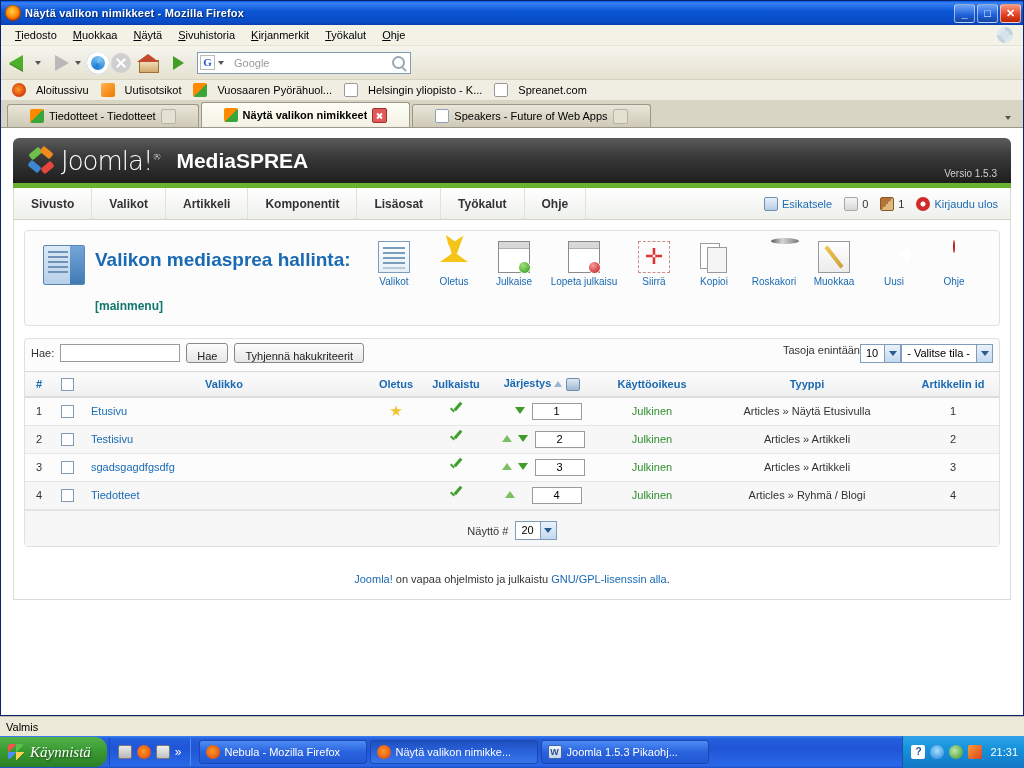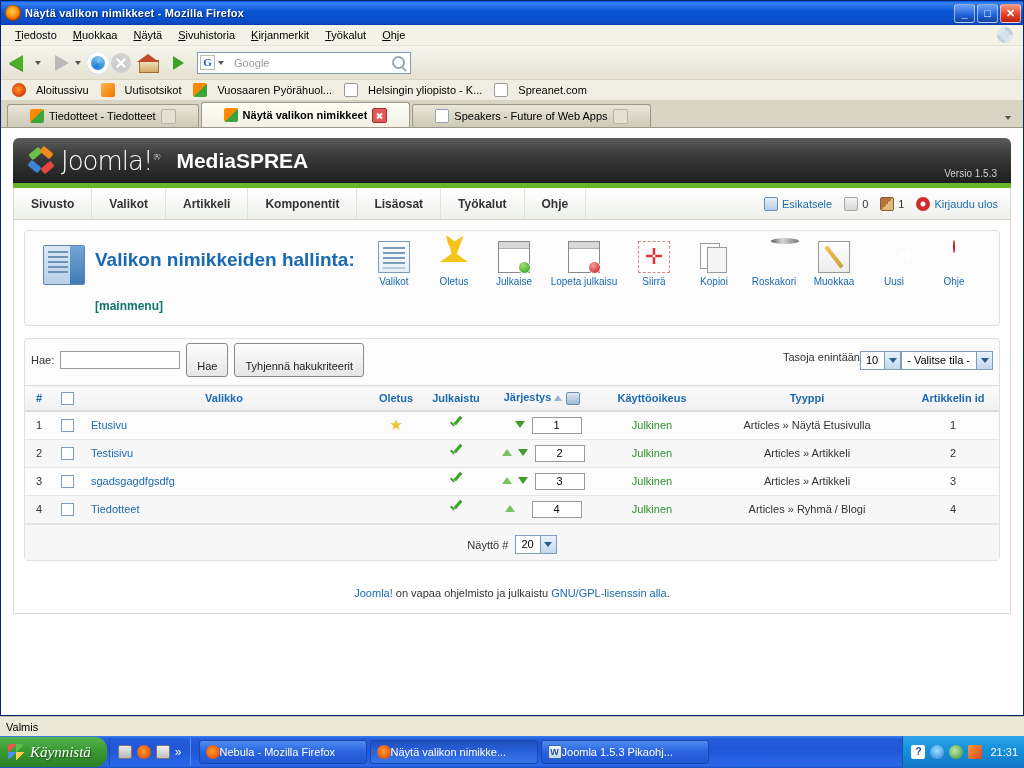--- a/index.html
+++ b/index.html
@@ -346,21 +346,21 @@
 
   
   .filter-row {
     display: flex; align-items: center; padding: 4px 6px 8px 6px; gap: 6px;
   }
   .lbl { font-size: 11px; color: #333; }
   .txt-input {
     width: 120px; height: 18px; border: 1px solid #9a9a9a; background: #fff;
   }
   .btn {
-    height: 20px; padding: 16px 10px; border: 1px solid #8a8a8a; border-radius: 3px;
+    height: 20px; padding: 6px 10px; border: 1px solid #8a8a8a; border-radius: 3px;
     background: linear-gradient(180deg,#fdfdfd,#e6e6e6); font-size: 11px; color: #222;
   }
   .filter-right { margin-left: auto; display: flex; align-items: flex-start; }
   .sel {
     height: 19px; border: 1px solid #7f9db9; background: #fff; font-size: 11px;
     display: inline-flex; align-items: center; padding: 0 0 0 5px; color: #000;
   }
   .sel .arrow {
     width: 16px; height: 17px; margin-left: 6px; background: linear-gradient(180deg,#eaf2fb,#c3d9ef);
     border-left: 1px solid #7f9db9; display: flex; align-items: center; justify-content: center;
@@ -457,21 +457,21 @@
     display: flex; align-items: center; gap: 5px; padding: 0 8px;
     border-left: 1px solid #1b4bb5; border-right: 1px solid #4f8cf0; margin-left: 2px; height: 28px;
   }
   .ql-ico { width: 14px; height: 14px; border-radius: 2px; }
   .ql-ico.a { background: linear-gradient(180deg,#e8e8e8,#b8b8b8); border: 1px solid #777; }
   .ql-ico.b { background: radial-gradient(circle at 45% 45%, #ff9a2a, #d63a0a); border-radius: 50%; }
   .ql-ico.c { background: linear-gradient(180deg,#f0f0f0,#c0c0c0); border: 1px solid #777; }
   .ql-more { color: #fff; font-size: 12px; }
   .tasks { display: flex; align-items: center; gap: 3px; padding-left: 8px; flex: 1; }
   .task {
-    height: 24px; width: 168px; display: flex; align-items: center; padding: 0 6px;
+    height: 24px; width: 168px; display: flex; align-items: center; gap: 5px; padding: 0 6px;
     background: linear-gradient(180deg,#4d8df5,#2a63dd 50%,#2158d4);
     border: 1px solid #1b48ae; border-radius: 3px; color: #fff; font-size: 11px;
     white-space: nowrap; overflow: hidden;
   }
   .task.active { background: linear-gradient(180deg,#1f4fbe,#2a63dd 50%,#3a77ea); }
   .task-ico { width: 14px; height: 14px; flex: none; border-radius: 2px; }
   .task-ico.fox { background: radial-gradient(circle at 45% 45%, #ff9a2a, #d63a0a); border-radius: 50%; }
   .task-ico.word { background: linear-gradient(180deg,#f0f4fb,#c6d6ee); border: 1px solid #41689e; color:#2a4f8a; font-size:9px; text-align:center; line-height:12px; font-weight:bold; }
   .task-label { overflow: hidden; text-overflow: ellipsis; }
   .tray {
@@ -616,21 +616,21 @@
             <span>Kirjaudu ulos</span>
           </span>
         </span>
       </div>
 
       <div class="j-body">
 
         <div class="panel">
           <div class="title-row">
             <span class="page-ico"></span>
-            <span class="page-title">Valikon nimikkeiden hallinta:</span>
+            <span class="page-title">Valikon mediasprea hallinta:</span>
 
             <span class="tb-icons">
               <span class="tb-item">
                 <span class="tb-glyph g-valikot"></span>
                 <span>Valikot</span>
               </span>
               <span class="tb-item">
                 <span class="tb-glyph"><span class="star"></span></span>
                 <span>Oletus</span>
               </span>

